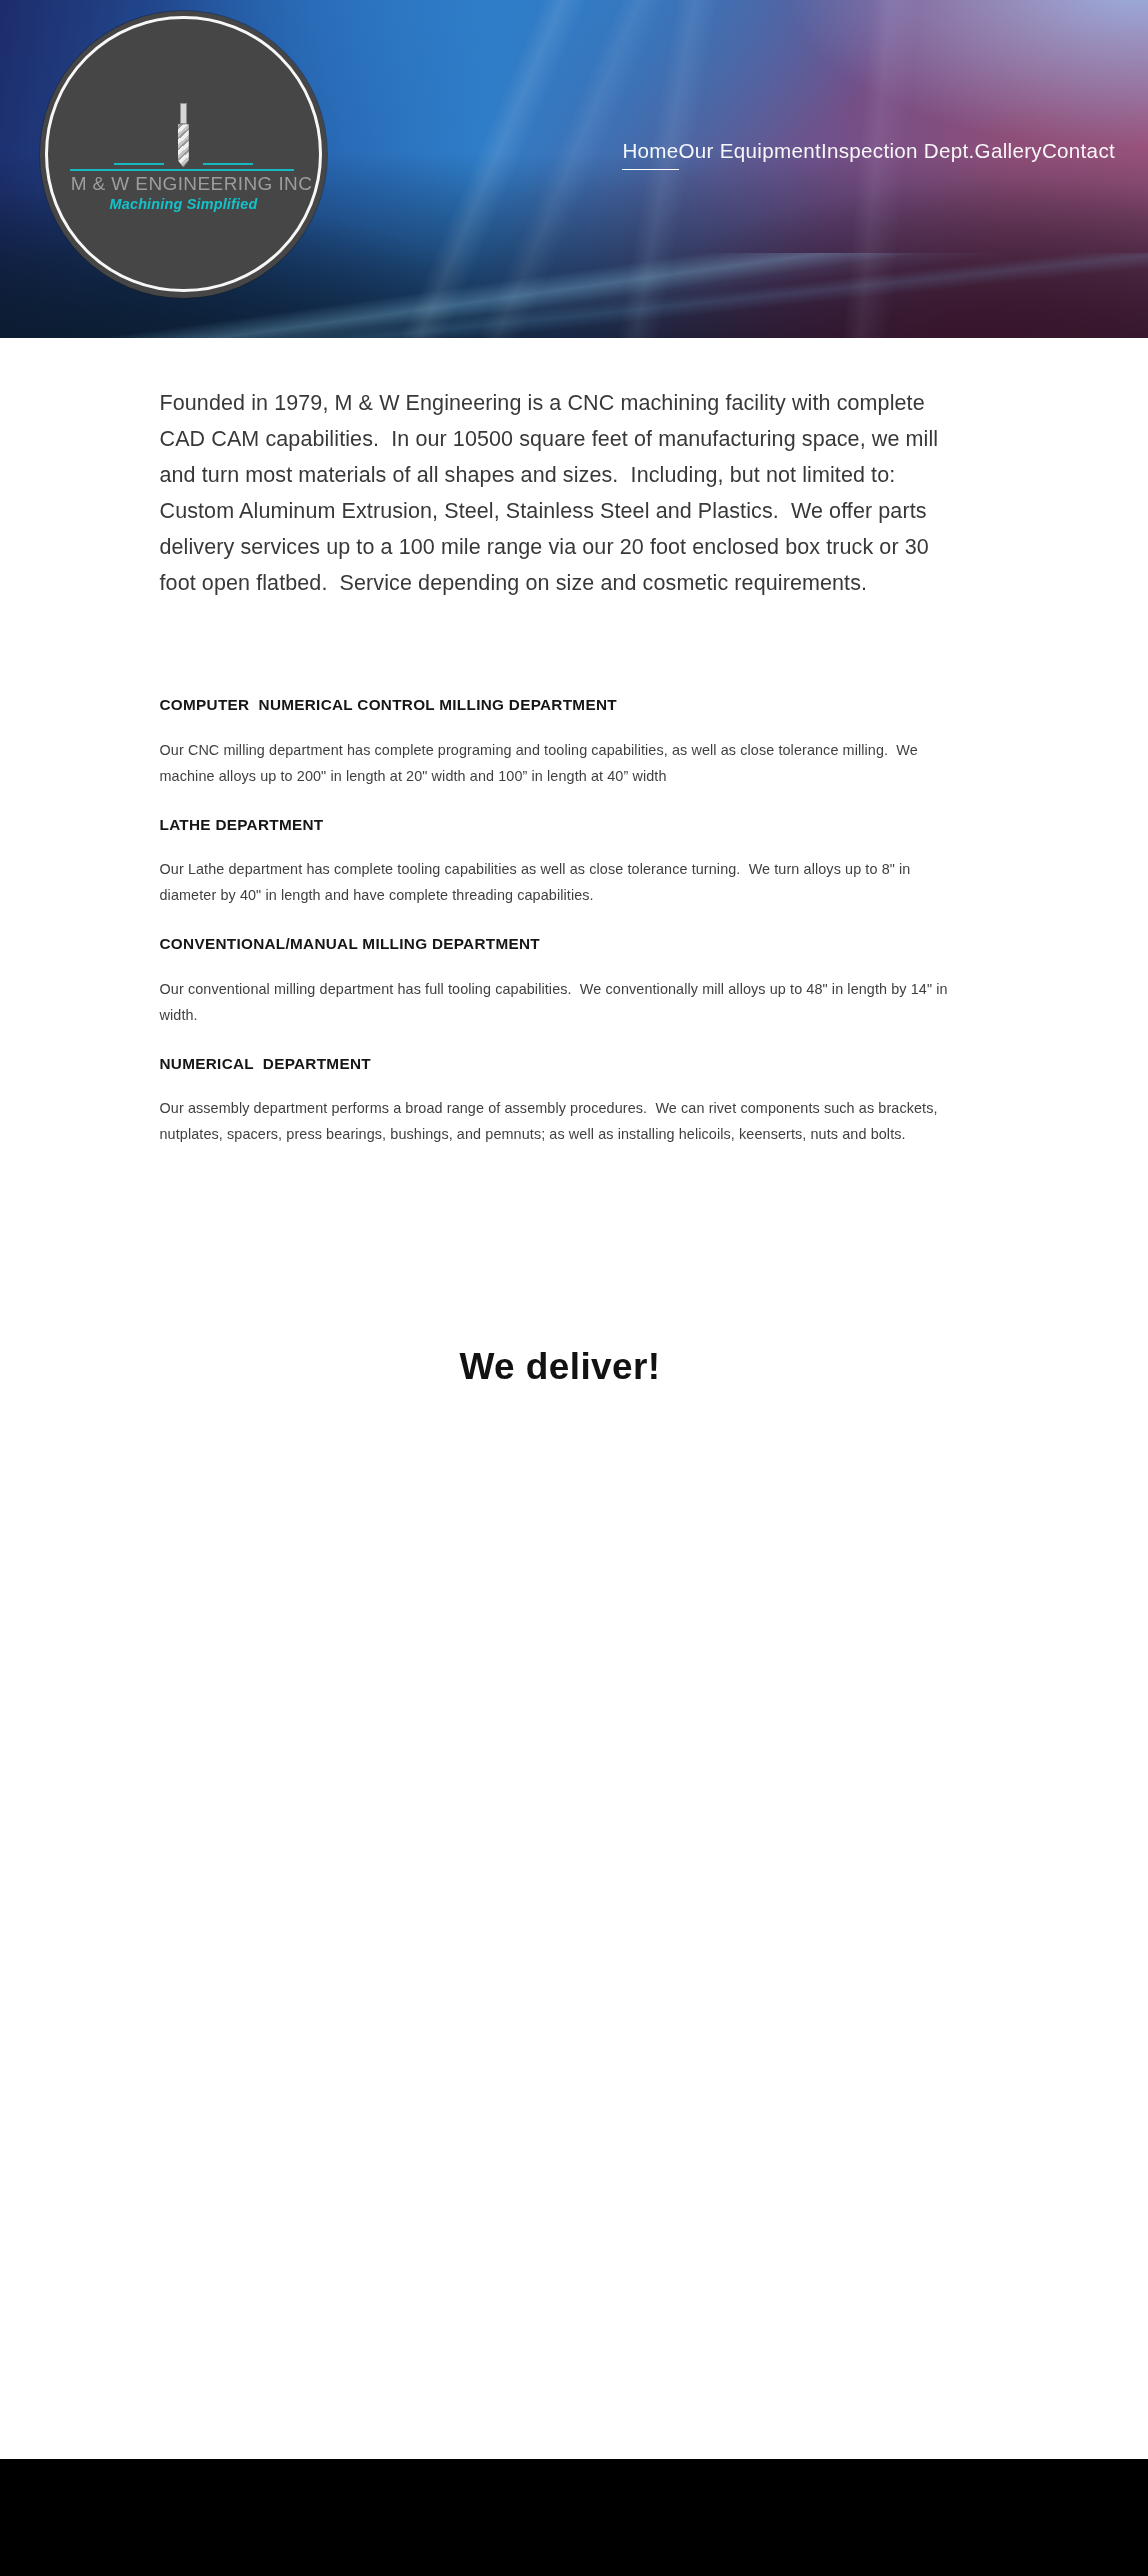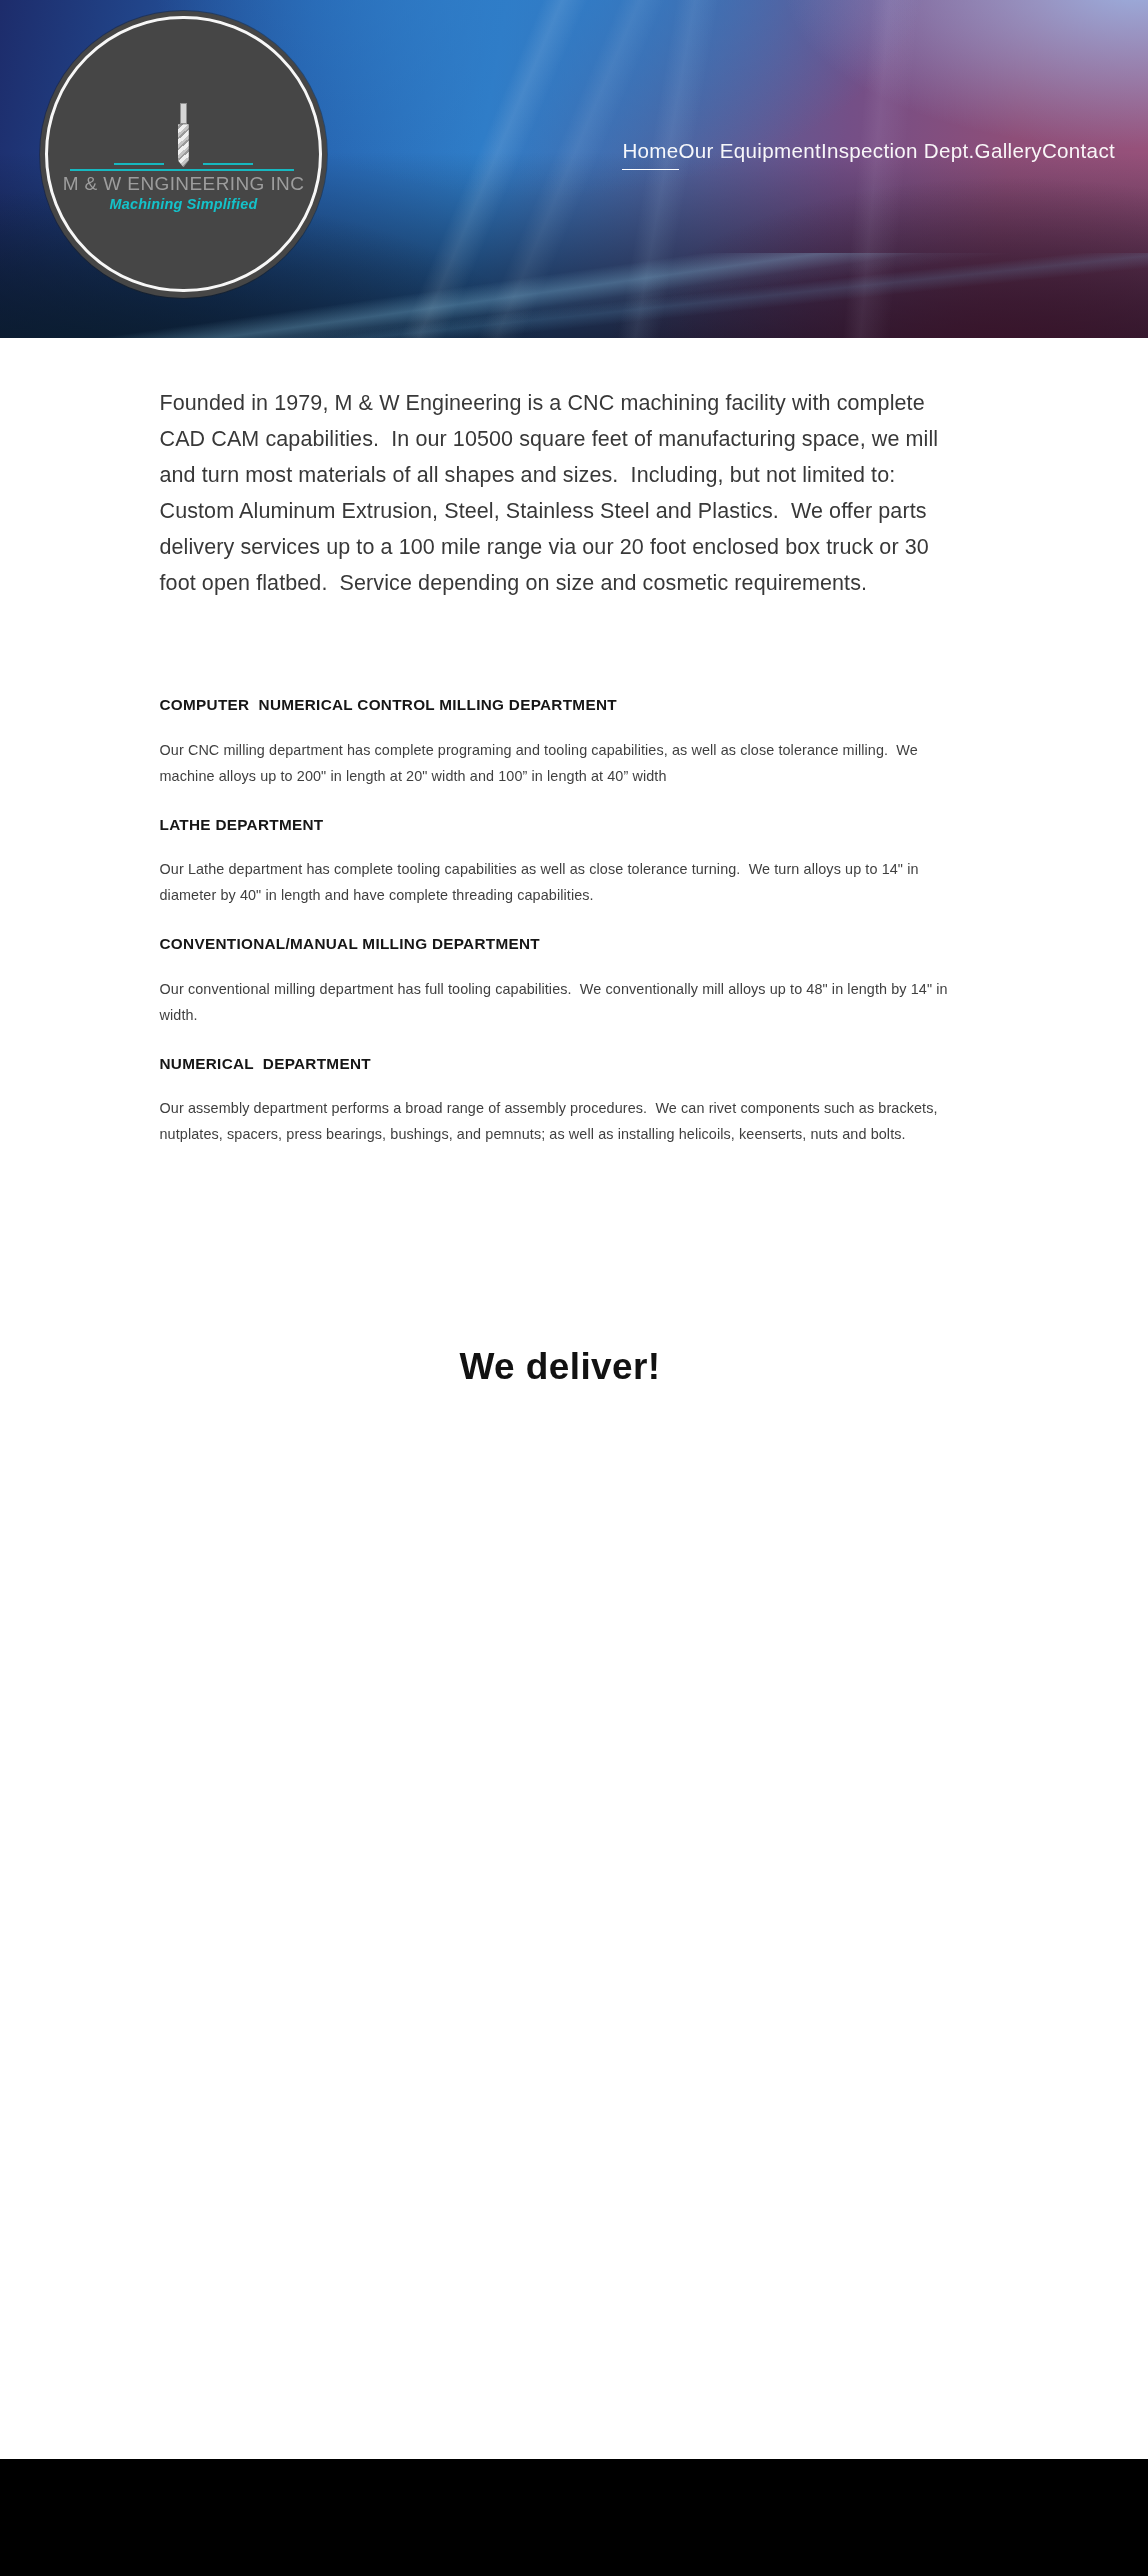--- a/index.html
+++ b/index.html
@@ -74,21 +74,21 @@
     position: absolute; left: 0; top: 21.5px;
     width: 10.8px; height: 43px;
     background: repeating-linear-gradient(-42deg, #f0f0f0 0 3.6px, #9a9a9a 3.6px 5.4px, #c4c4c4 5.4px 8px);
     clip-path: polygon(0 0, 100% 0, 100% 84%, 50% 100%, 0 84%);
   }
   .logo-rule-short { position: absolute; top: 152px; height: 1.8px; background: #17b8c0; }
   .logo-rule-short.left  { left: 74px;  width: 50px; }
   .logo-rule-short.right { left: 163px; width: 50px; }
   .logo-rule-long { position: absolute; top: 158px; left: 30px; width: 224px; height: 2.7px; background: #17b8c0; }
   .logo-company {
-    position: absolute; top: 162px; left: 0; width: 100%;
+    position: absolute; top: 162px; left: 8px; width: 100%;
     text-align: center;
     color: #9d9d9d;
     font-size: 19px; font-weight: 400; letter-spacing: 0.4px;
     white-space: nowrap;
   }
   .logo-tagline {
     position: absolute; top: 185px; left: 0; width: 100%;
     text-align: center;
     color: #14c2ca;
     font-size: 14.4px; font-weight: 700; letter-spacing: 0.2px; font-style: italic;
@@ -207,21 +207,21 @@
 
     <p class="intro">Founded in 1979, M &amp; W Engineering is a CNC machining facility with complete CAD CAM capabilities.  In our 10500 square feet of manufacturing space, we mill and turn most materials of all shapes and sizes.  Including, but not limited to: Custom Aluminum Extrusion, Steel, Stainless Steel and Plastics.  We offer parts delivery services up to a 100 mile range via our 20 foot enclosed box truck or 30 foot open flatbed.  Service depending on size and cosmetic requirements.</p>
 
     <section class="dept">
       <h3>COMPUTER  NUMERICAL CONTROL MILLING DEPARTMENT</h3>
       <p>Our CNC milling department has complete programing and tooling capabilities, as well as close tolerance milling.  We machine alloys up to 200" in length at 20" width and 100” in length at 40” width</p>
     </section>
 
     <section class="dept">
       <h3>LATHE DEPARTMENT</h3>
-      <p>Our Lathe department has complete tooling capabilities as well as close tolerance turning.  We turn alloys up to 14" in diameter by 40" in length and have complete threading capabilities.</p>
+      <p>Our Lathe department has complete tooling capabilities as well as close tolerance turning.  We turn alloys up to 8" in diameter by 40" in length and have complete threading capabilities.</p>
     </section>
 
     <section class="dept">
       <h3>CONVENTIONAL/MANUAL MILLING DEPARTMENT</h3>
       <p>Our conventional milling department has full tooling capabilities.  We conventionally mill alloys up to 48" in length by 14" in width.</p>
     </section>
 
     <section class="dept">
       <h3>NUMERICAL  DEPARTMENT</h3>
       <p>Our assembly department performs a broad range of assembly procedures.  We can rivet components such as brackets, nutplates, spacers, press bearings, bushings, and pemnuts; as well as installing helicoils, keenserts, nuts and bolts.</p>

